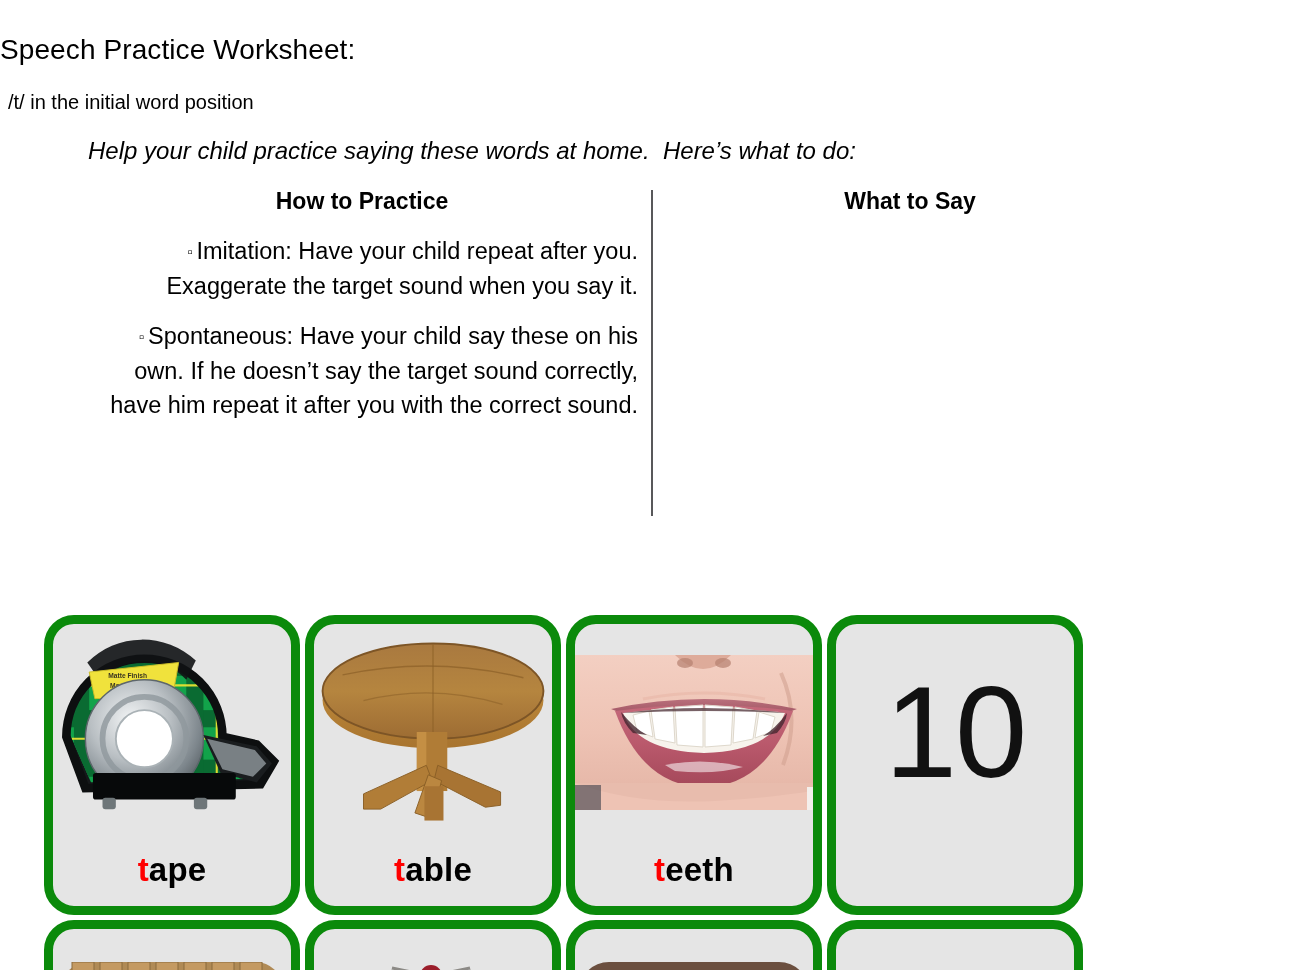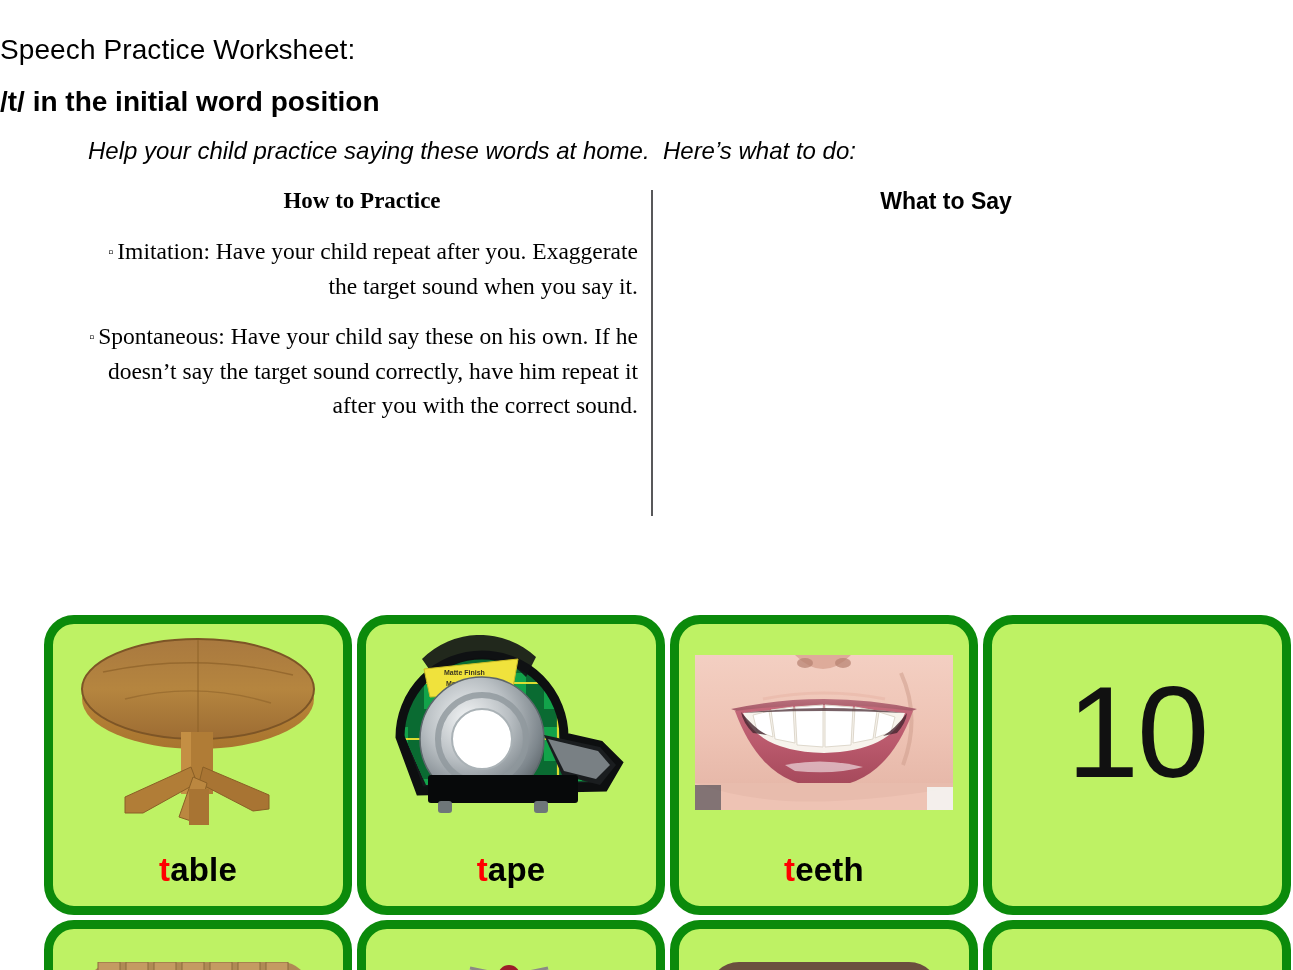--- a/index.html
+++ b/index.html
@@ -25,24 +25,25 @@
     width: 1293px;
     text-align: left;
   }
   .title-line1 {
     font-size: 28px;
     line-height: 40px;
     font-weight: 400;
     letter-spacing: 0.1px;
   }
   .title-line2 {
-    font-size: 28px;
+    font-size: 20px;
     line-height: 40px;
-    font-weight: 700;
+    font-weight: 400;
     margin-top: 12px;
+    margin-left: 8px;
   }
   .intro {
     position: absolute;
     left: 88px; top: 136px;
     font-size: 24px;
     line-height: 30px;
     white-space: pre;
     font-style: italic;
   }
 
@@ -50,22 +51,22 @@
   .cols {
     position: absolute;
     left: 0; top: 186px;
     width: 1293px;
     height: 340px;
   }
   .col {
     position: absolute;
     top: 0;
   }
-  .col-left  { left: 86px;  width: 552px; font-family: Liberation Serif, serif; }
-  .col-right { left: 668px; width: 556px; }
+  .col-left  { left: 86px;  width: 552px; }
+  .col-right { left: 632px; width: 556px; }
 
   .col-head {
     font-size: 23px;
     font-weight: bold;
     text-align: center;
     line-height: 30px;
     margin-bottom: 18px;
   }
   .bullet {
     font-size: 23.5px;
@@ -94,26 +95,26 @@
     left: 44px;
     top: 615px;
     width: 1216px;
   }
   .card-row {
     display: flex;
     gap: 5px;
   }
   .card {
     position: relative;
-    width: 308px;
+    width: 256px;
     height: 300px;
     box-sizing: border-box;
     border: 9px solid #0b8a0b;
     border-radius: 30px;
-    background: #bef264;
+    background: #e5e5e5;
     flex: 0 0 auto;
     overflow: hidden;
   }
   .card-art {
     position: absolute;
     left: 0; right: 0;
     top: 8px;
     height: 200px;
     display: flex;
     align-items: center;
@@ -183,51 +184,20 @@
 
   <div class="col col-right">
     <div class="col-head">What to Say</div>
   </div>
 
 </div>
 
 <div class="card-grid">
 
   <div class="card-row">
-
-    <div class="card">
-      <div class="card-art">
-        <svg class="art-svg" width="250" height="190" viewBox="0 0 250 190">
-          <defs>
-            <linearGradient id="topg" x1="0" y1="0" x2="0" y2="1">
-              <stop offset="0" stop-color="#a9793f"></stop>
-              <stop offset="0.5" stop-color="#b5853f"></stop>
-              <stop offset="1" stop-color="#9d6c33"></stop>
-            </linearGradient>
-            <linearGradient id="edgeg" x1="0" y1="0" x2="0" y2="1">
-              <stop offset="0" stop-color="#c8933f"></stop>
-              <stop offset="1" stop-color="#a8742f"></stop>
-            </linearGradient>
-          </defs>
-          <ellipse cx="125" cy="62" rx="116" ry="50" fill="url(#edgeg)"></ellipse>
-          <ellipse cx="125" cy="52" rx="116" ry="50" fill="url(#topg)"></ellipse>
-          <ellipse cx="125" cy="52" rx="116" ry="50" fill="none" stroke="#7d5526" stroke-width="2"></ellipse>
-          <path d="M30 35 Q125 15 220 38" stroke="#8d6229" stroke-width="1.4" fill="none" opacity="0.75"></path>
-          <path d="M52 62 Q125 44 198 66" stroke="#8d6229" stroke-width="1.4" fill="none" opacity="0.6"></path>
-          <path d="M125 3 L125 101" stroke="#8a5f26" stroke-width="1.6" opacity="0.55"></path>
-          <rect x="108" y="95" width="32" height="62" fill="#b07c36"></rect>
-          <rect x="108" y="95" width="10" height="62" fill="#c48f44"></rect>
-          <path d="M118 130 L52 160 L52 176 L70 176 L124 146 Z" fill="#b17d37" stroke="#8a5f26" stroke-width="1"></path>
-          <path d="M130 130 L196 158 L196 172 L180 174 L126 146 Z" fill="#a87433" stroke="#8a5f26" stroke-width="1"></path>
-          <path d="M120 140 L106 180 L124 186 L134 146 Z" fill="#bb8740" stroke="#8a5f26" stroke-width="1"></path>
-          <rect x="116" y="152" width="20" height="36" fill="#a87433"></rect>
-        </svg>
-      </div>
-      <div class="card-label"><span class="initial">t</span><span>able</span></div>
-    </div>
 
     <div class="card">
       <div class="card-art">
         <svg class="art-svg" width="250" height="195" viewBox="0 0 250 195">
           <defs>
             <radialGradient id="chrome" cx="0.38" cy="0.34" r="0.75">
               <stop offset="0" stop-color="#f2f4f5"></stop>
               <stop offset="0.45" stop-color="#b9bfc3"></stop>
               <stop offset="0.8" stop-color="#7d868c"></stop>
               <stop offset="1" stop-color="#555d62"></stop>
@@ -272,20 +242,51 @@
           <rect x="42" y="140" width="150" height="28" rx="3" fill="#07090a"></rect>
           <rect x="52" y="166" width="14" height="12" rx="3" fill="#6e7679"></rect>
           <rect x="148" y="166" width="14" height="12" rx="3" fill="#6e7679"></rect>
         </svg>
       </div>
       <div class="card-label"><span class="initial">t</span><span>ape</span></div>
     </div>
 
     <div class="card">
       <div class="card-art">
+        <svg class="art-svg" width="250" height="190" viewBox="0 0 250 190">
+          <defs>
+            <linearGradient id="topg" x1="0" y1="0" x2="0" y2="1">
+              <stop offset="0" stop-color="#a9793f"></stop>
+              <stop offset="0.5" stop-color="#b5853f"></stop>
+              <stop offset="1" stop-color="#9d6c33"></stop>
+            </linearGradient>
+            <linearGradient id="edgeg" x1="0" y1="0" x2="0" y2="1">
+              <stop offset="0" stop-color="#c8933f"></stop>
+              <stop offset="1" stop-color="#a8742f"></stop>
+            </linearGradient>
+          </defs>
+          <ellipse cx="125" cy="62" rx="116" ry="50" fill="url(#edgeg)"></ellipse>
+          <ellipse cx="125" cy="52" rx="116" ry="50" fill="url(#topg)"></ellipse>
+          <ellipse cx="125" cy="52" rx="116" ry="50" fill="none" stroke="#7d5526" stroke-width="2"></ellipse>
+          <path d="M30 35 Q125 15 220 38" stroke="#8d6229" stroke-width="1.4" fill="none" opacity="0.75"></path>
+          <path d="M52 62 Q125 44 198 66" stroke="#8d6229" stroke-width="1.4" fill="none" opacity="0.6"></path>
+          <path d="M125 3 L125 101" stroke="#8a5f26" stroke-width="1.6" opacity="0.55"></path>
+          <rect x="108" y="95" width="32" height="62" fill="#b07c36"></rect>
+          <rect x="108" y="95" width="10" height="62" fill="#c48f44"></rect>
+          <path d="M118 130 L52 160 L52 176 L70 176 L124 146 Z" fill="#b17d37" stroke="#8a5f26" stroke-width="1"></path>
+          <path d="M130 130 L196 158 L196 172 L180 174 L126 146 Z" fill="#a87433" stroke="#8a5f26" stroke-width="1"></path>
+          <path d="M120 140 L106 180 L124 186 L134 146 Z" fill="#bb8740" stroke="#8a5f26" stroke-width="1"></path>
+          <rect x="116" y="152" width="20" height="36" fill="#a87433"></rect>
+        </svg>
+      </div>
+      <div class="card-label"><span class="initial">t</span><span>able</span></div>
+    </div>
+
+    <div class="card">
+      <div class="card-art">
         <div class="photo-frame">
           <svg class="art-svg" width="258" height="155" viewBox="0 0 258 155">
             <defs>
               <linearGradient id="skin" x1="0" y1="0" x2="0" y2="1">
                 <stop offset="0" stop-color="#f3cfc2"></stop>
                 <stop offset="0.5" stop-color="#eec3b4"></stop>
                 <stop offset="1" stop-color="#e3b3a4"></stop>
               </linearGradient>
               <linearGradient id="lipTop" x1="0" y1="0" x2="0" y2="1">
                 <stop offset="0" stop-color="#b9707c"></stop>

